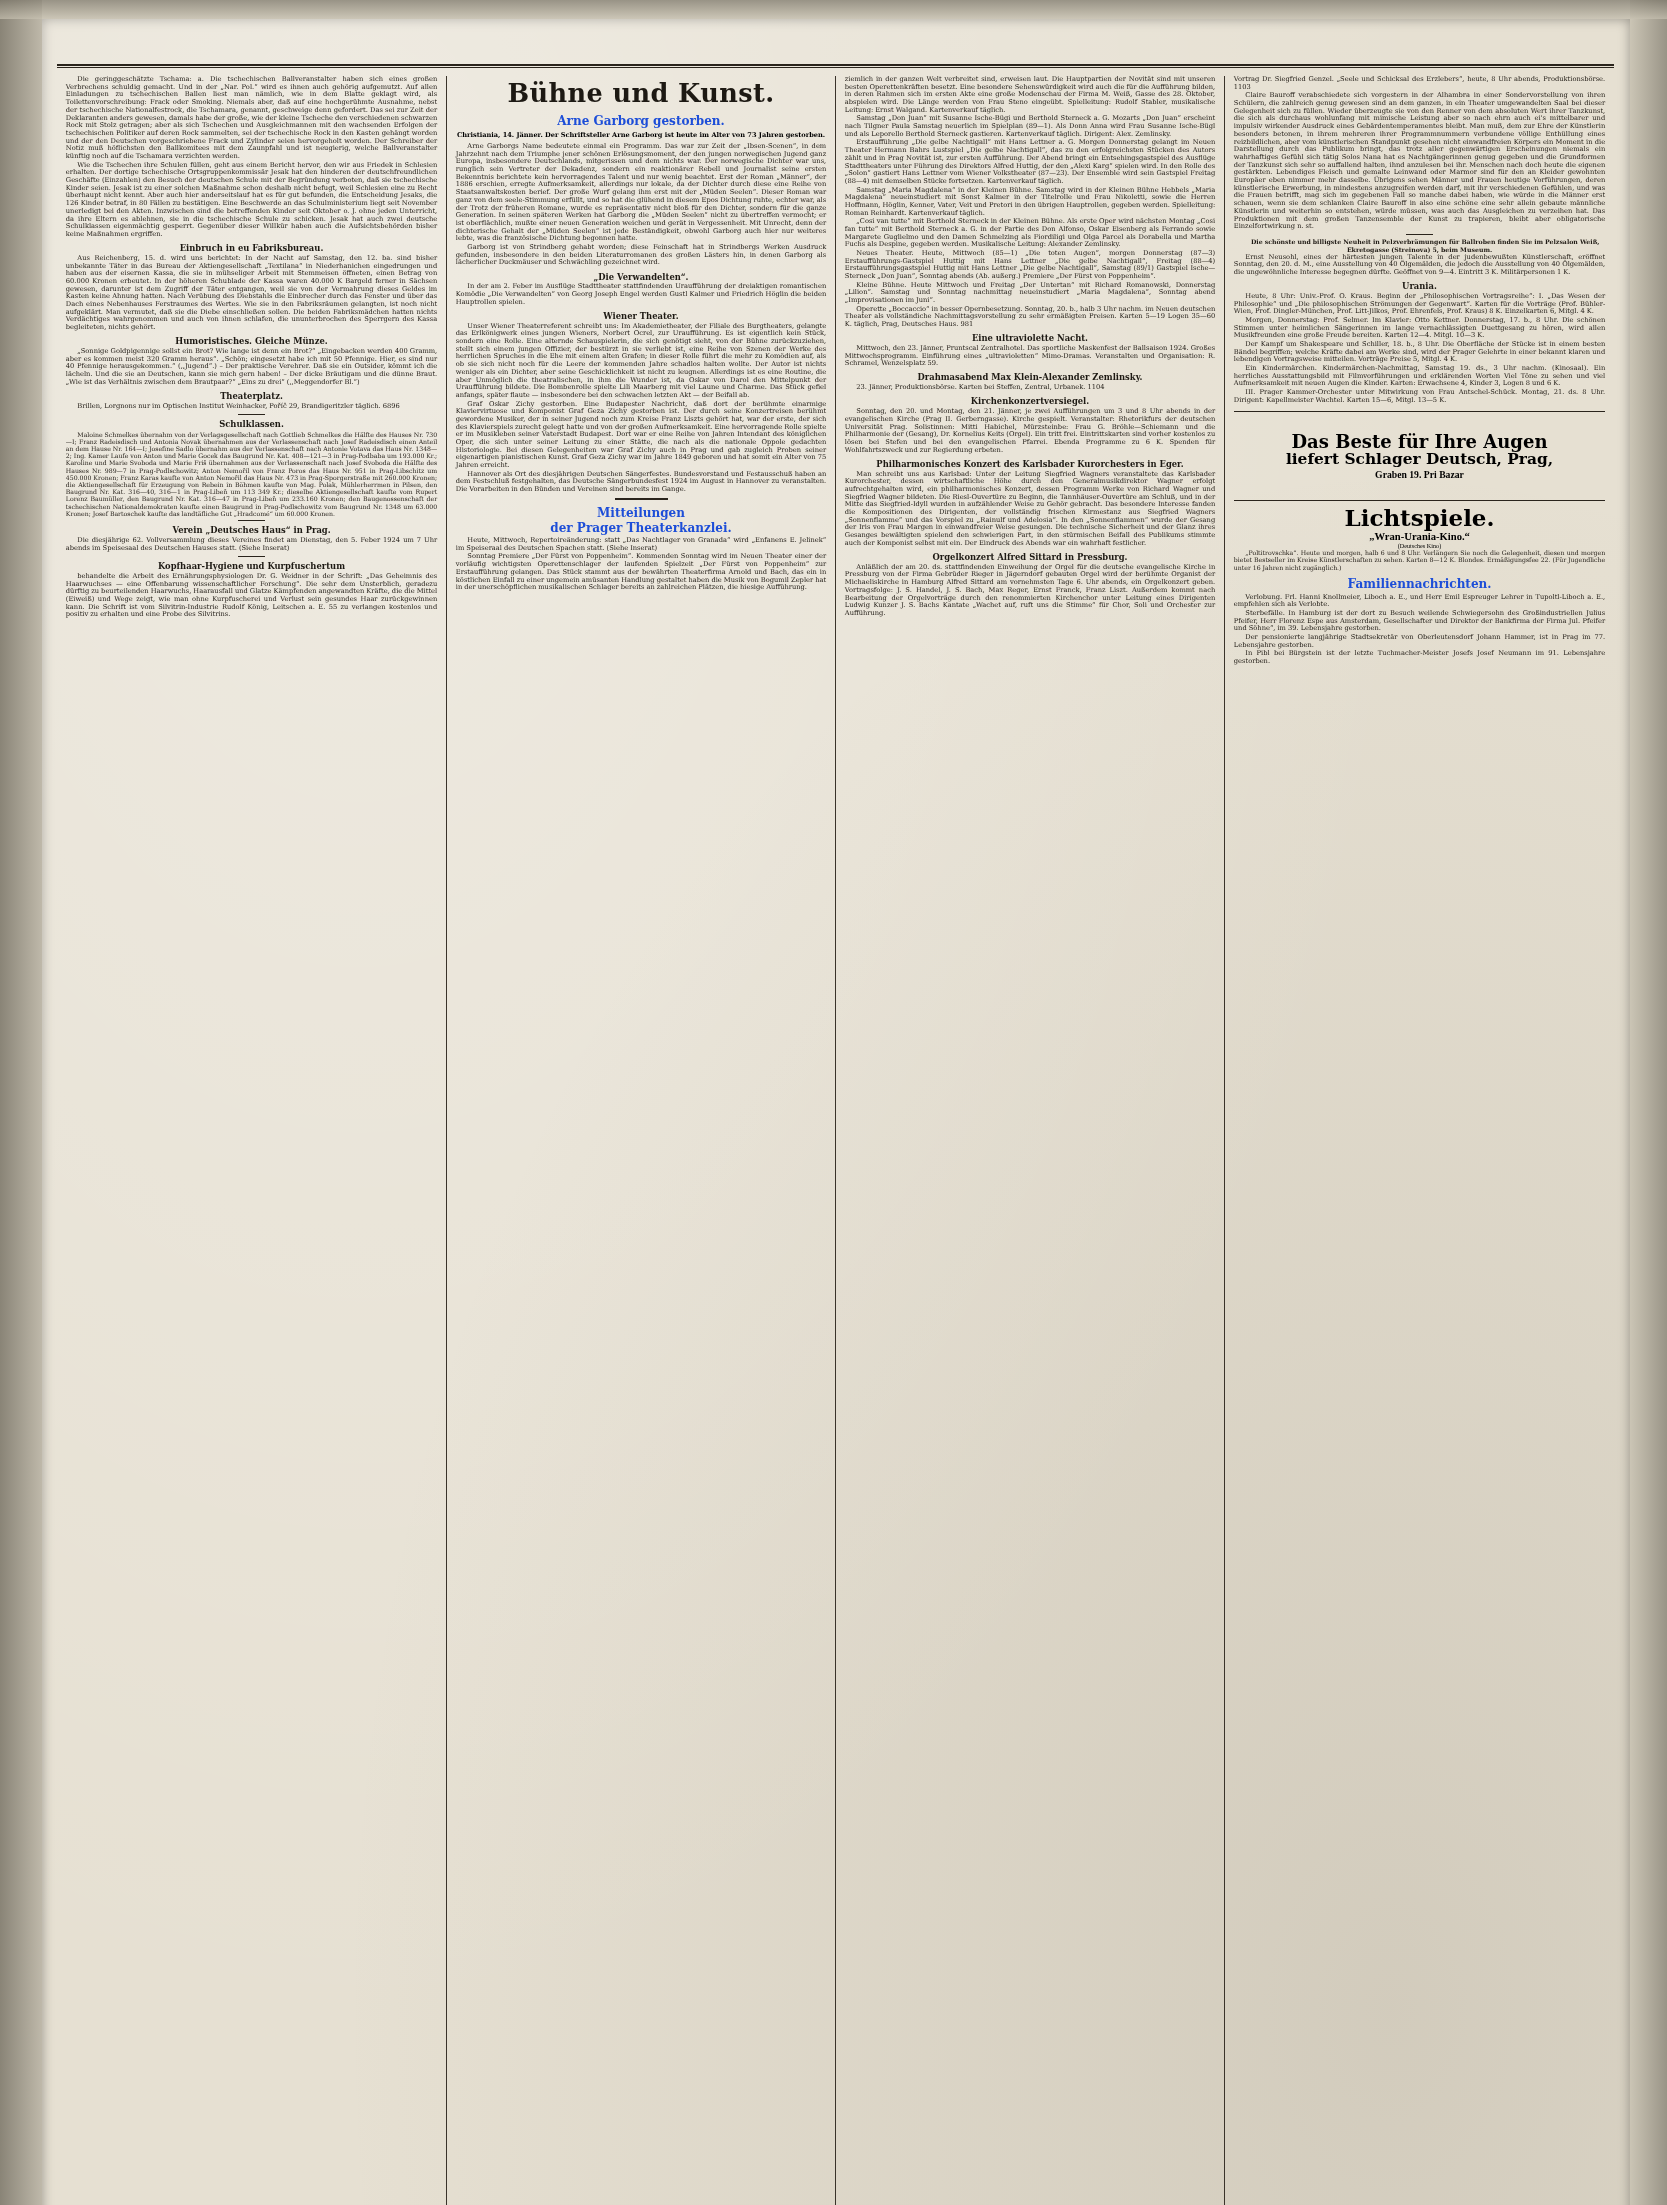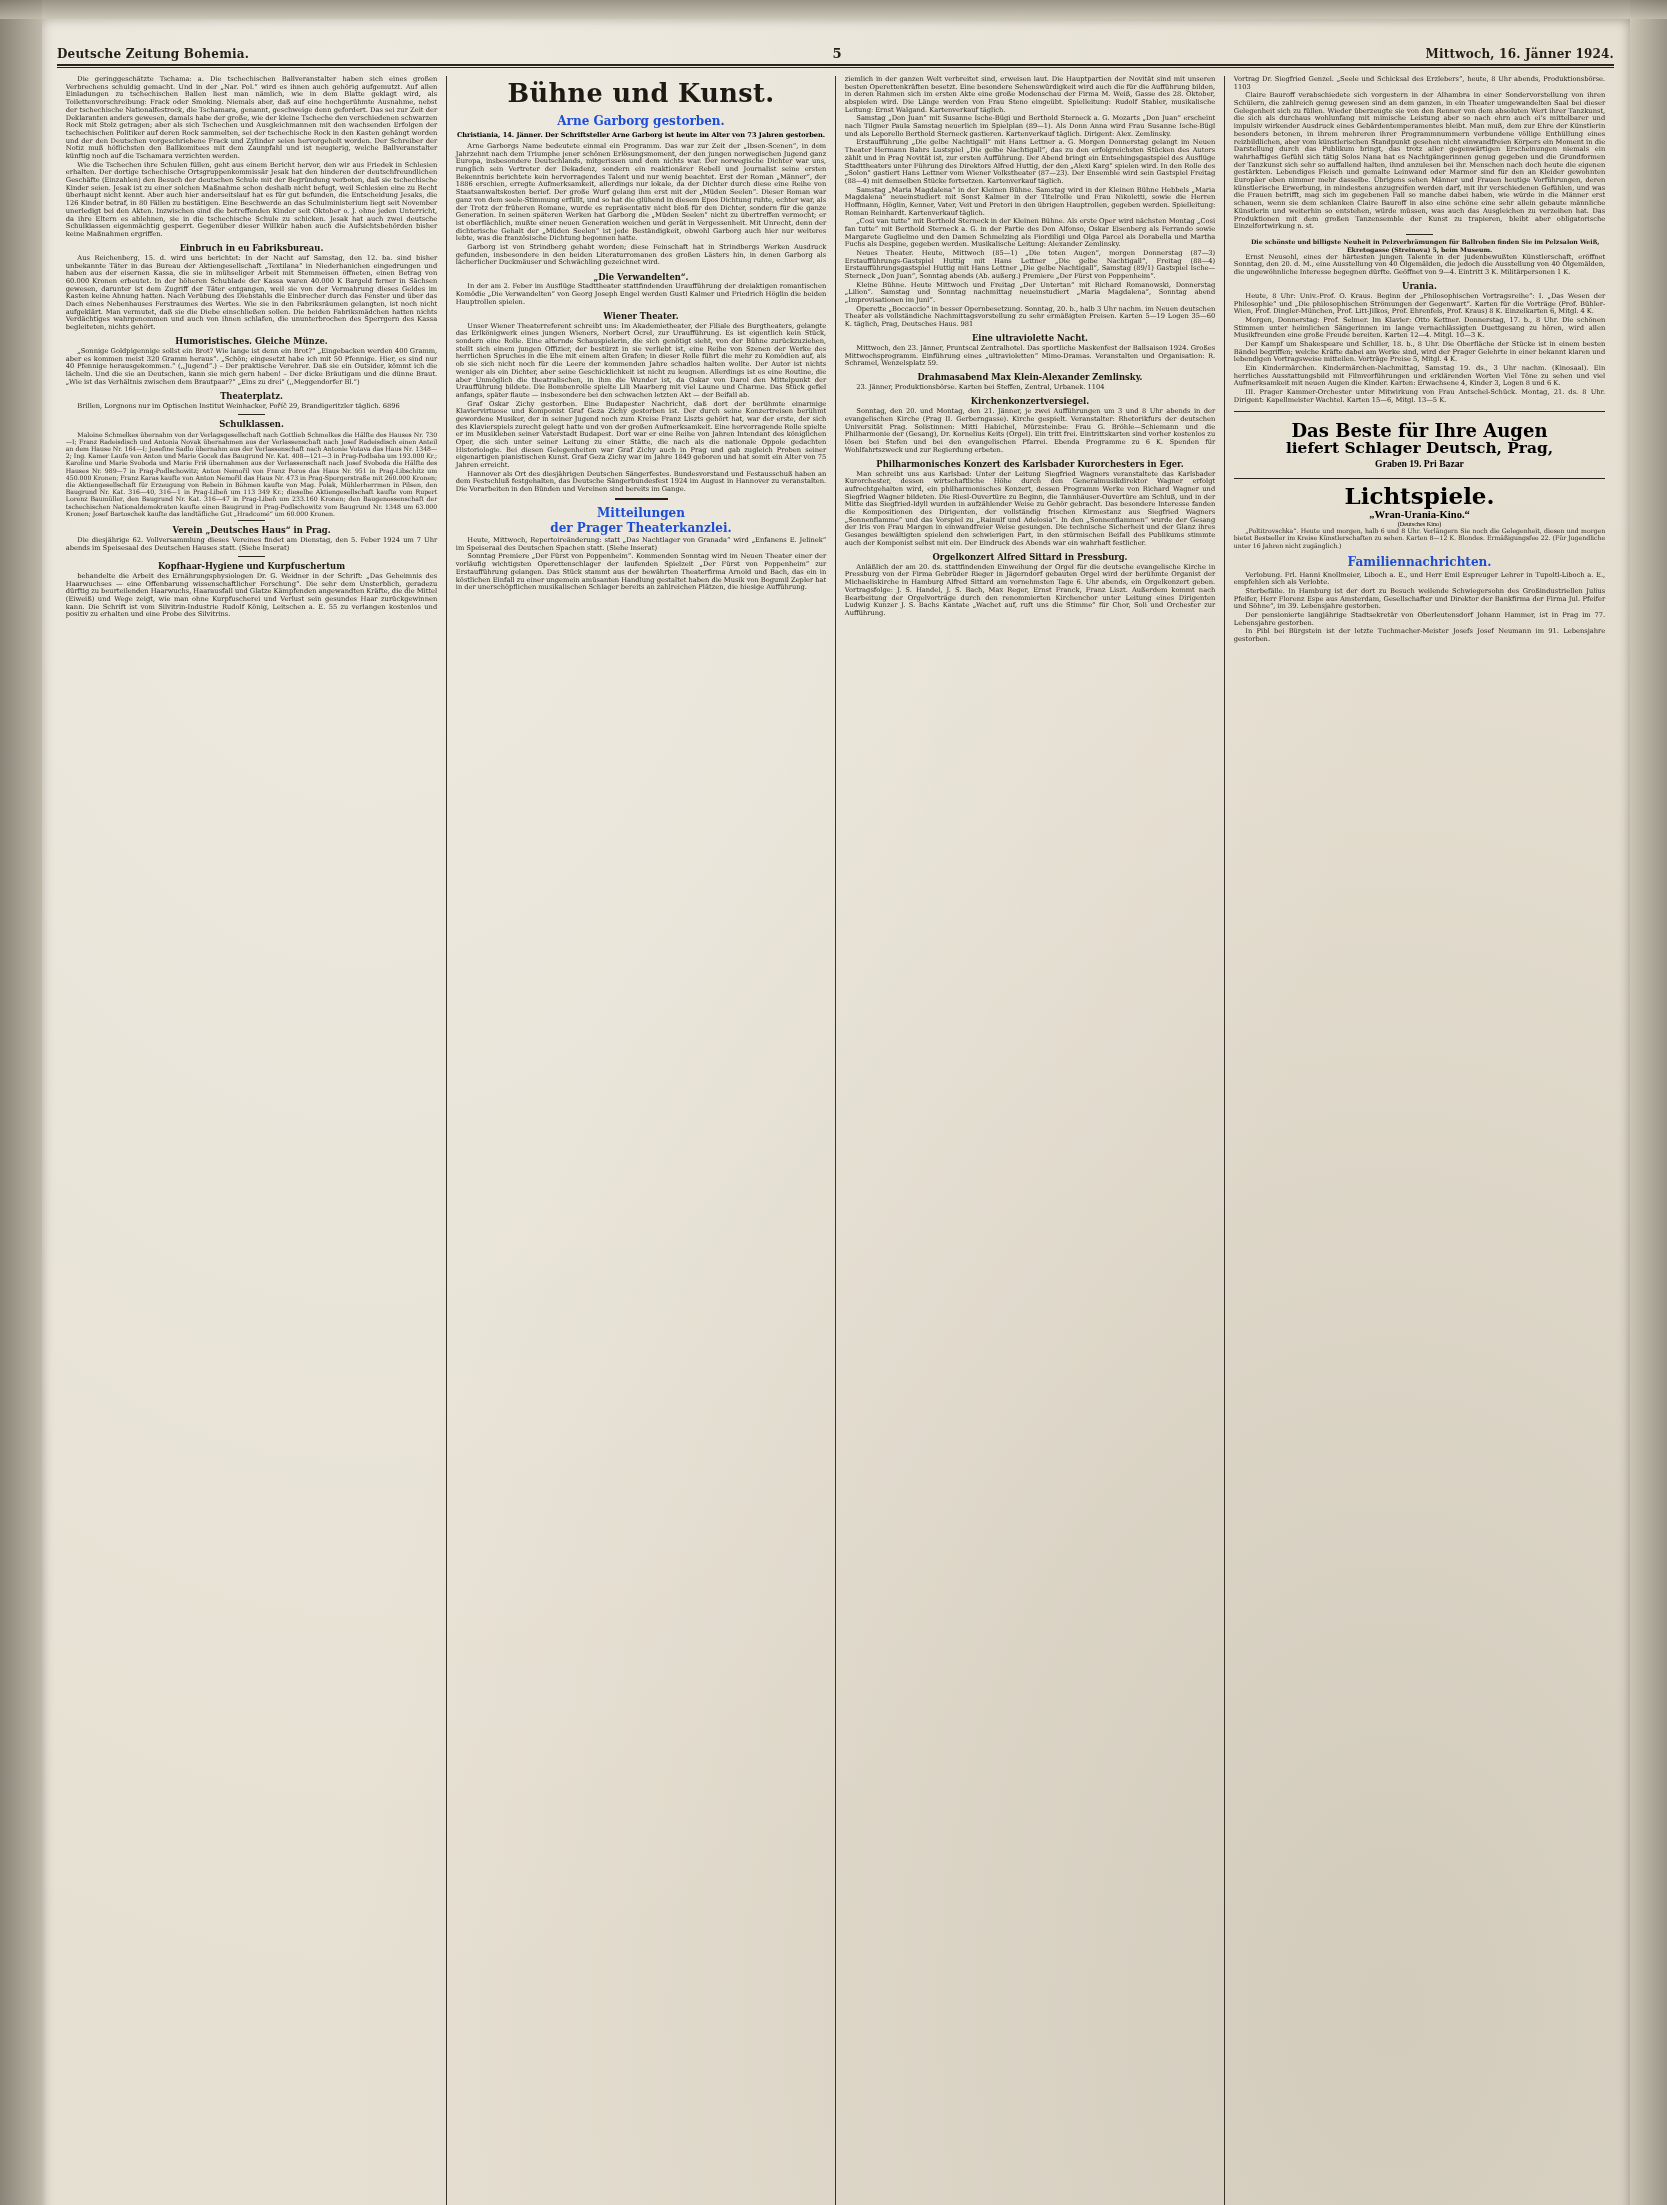--- a/index.html
+++ b/index.html
@@ -99,21 +99,21 @@
   .sep{
     width:53px;height:1.3px;background:#2a241c;margin:4.4px auto 5.3px auto;
   }
   .sep-sm{
     width:26.5px;height:0.9px;background:#2a241c;margin:3.1px auto 3.5px auto;
   }
   .b{font-weight:bold;}
   
   .ad{
     border-top:1.3px solid #2a241c;border-bottom:1.3px solid #2a241c;
-    margin:6.2px 0 4.4px 0;padding:9px 0;text-align:center;
+    margin:6.2px 0 4.4px 0;padding:20px 0;text-align:center;
   }
   .ad-augen-1{
     font-family:"DejaVu Serif", serif;font-weight:bold;font-size:18px;line-height:19.4px;
   }
   .ad-augen-2{
     font-family:"DejaVu Serif", serif;font-weight:bold;font-size:15.4px;line-height:17.6px;
   }
   .ad-lichtspiele{
     font-family:"DejaVu Serif", serif;font-weight:bold;font-size:23px;line-height:25px;text-align:center;margin:2.6px 0 0.9px;
   }
@@ -146,25 +146,20 @@
 </style>
 </head>
 <body>
 
 <div id="page">
   <div id="sheet"></div>
   <div class="edge"></div>
   <div class="edge-r"></div>
   <div class="edge-t"></div>
 
-  <div class="masthead">
-    <div>Deutsche Zeitung Bohemia.</div>
-    <div class="mh-center">5</div>
-    <div>Mittwoch, 16. Jänner 1924.</div>
-  </div>
   <div class="rule"></div>
   <div class="rule2"></div>
 
   <div class="cols">
 
     <div class="col c1">
       <p>Die geringgeschätzte Tschama: a. Die tschechischen Ballveranstalter haben sich eines großen Verbrechens schuldig gemacht. Und in der „Nar. Pol.“ wird es ihnen auch gehörig aufgemutzt. Auf allen Einladungen zu tschechischen Ballen liest man nämlich, wie in dem Blatte geklagt wird, als Toilettenvorschreibung: Frack oder Smoking. Niemals aber, daß auf eine hochgerühmte Ausnahme, nebst der tschechische Nationalfestrock, die Tschamara, genannt, geschweige denn gefordert. Das sei zur Zeit der Deklaranten anders gewesen, damals habe der große, wie der kleine Tscheche den verschiedenen schwarzen Rock mit Stolz getragen; aber als sich Tschechen und Ausgleichmannen mit den wachsenden Erfolgen der tschechischen Politiker auf deren Rock sammelten, sei der tschechische Rock in den Kasten gehängt worden und der den Deutschen vorgeschriebene Frack und Zylinder seien hervorgeholt worden. Der Schreiber der Notiz muß höflichsten den Ballkomitees mit dem Zaunpfahl und ist neugierig, welche Ballveranstalter künftig noch auf die Tschamara verzichten werden.</p>
       <p>Wie die Tschechen ihre Schulen füllen, geht aus einem Bericht hervor, den wir aus Friedek in Schlesien erhalten. Der dortige tschechische Ortsgruppenkommissär Jesak hat den hinderen der deutschfreundlichen Geschäfte (Einzahlen) den Besuch der deutschen Schule mit der Begründung verboten, daß sie tschechische Kinder seien. Jesak ist zu einer solchen Maßnahme schon deshalb nicht befugt, weil Schlesien eine zu Recht überhaupt nicht kennt. Aber auch hier anderseitslauf hat es für gut befunden, die Entscheidung Jesaks, die 126 Kinder betraf, in 80 Fällen zu bestätigen. Eine Beschwerde an das Schulministerium liegt seit November unerledigt bei den Akten. Inzwischen sind die betreffenden Kinder seit Oktober o. J. ohne jeden Unterricht, da ihre Eltern es ablehnen, sie in die tschechische Schule zu schicken. Jesak hat auch zwei deutsche Schulklassen eigenmächtig gesperrt. Gegenüber dieser Willkür haben auch die Aufsichtsbehörden bisher keine Maßnahmen ergriffen.</p>
       <div class="hd3">Einbruch in eu Fabriksbureau.</div>
       <p>Aus Reichenberg, 15. d. wird uns berichtet: In der Nacht auf Samstag, den 12. ba. sind bisher unbekannte Täter in das Bureau der Aktiengesellschaft „Textilana“ in Niederhanichen eingedrungen und haben aus der eisernen Kassa, die sie in mühseliger Arbeit mit Stemmeisen öffneten, einen Betrag von 60.000 Kronen erbeutet. In der höheren Schublade der Kassa waren 40.000 K Bargeld ferner in Sächsen gewesen, darunter ist dem Zugriff der Täter entgangen, weil sie von der Vermahrung dieses Geldes im Kasten keine Ahnung hatten. Nach Verübung des Diebstahls die Einbrecher durch das Fenster und über das Dach eines Nebenhauses Ferstraumes des Wertes. Wie sie in den Fabriksräumen gelangten, ist noch nicht aufgeklärt. Man vermutet, daß sie die Diebe einschließen sollen. Die beiden Fabriksmädchen hatten nichts Verdächtiges wahrgenommen und auch von ihnen schlafen, die ununterbrochen des Sperrgern des Kassa begleiteten, nichts gehört.</p>

